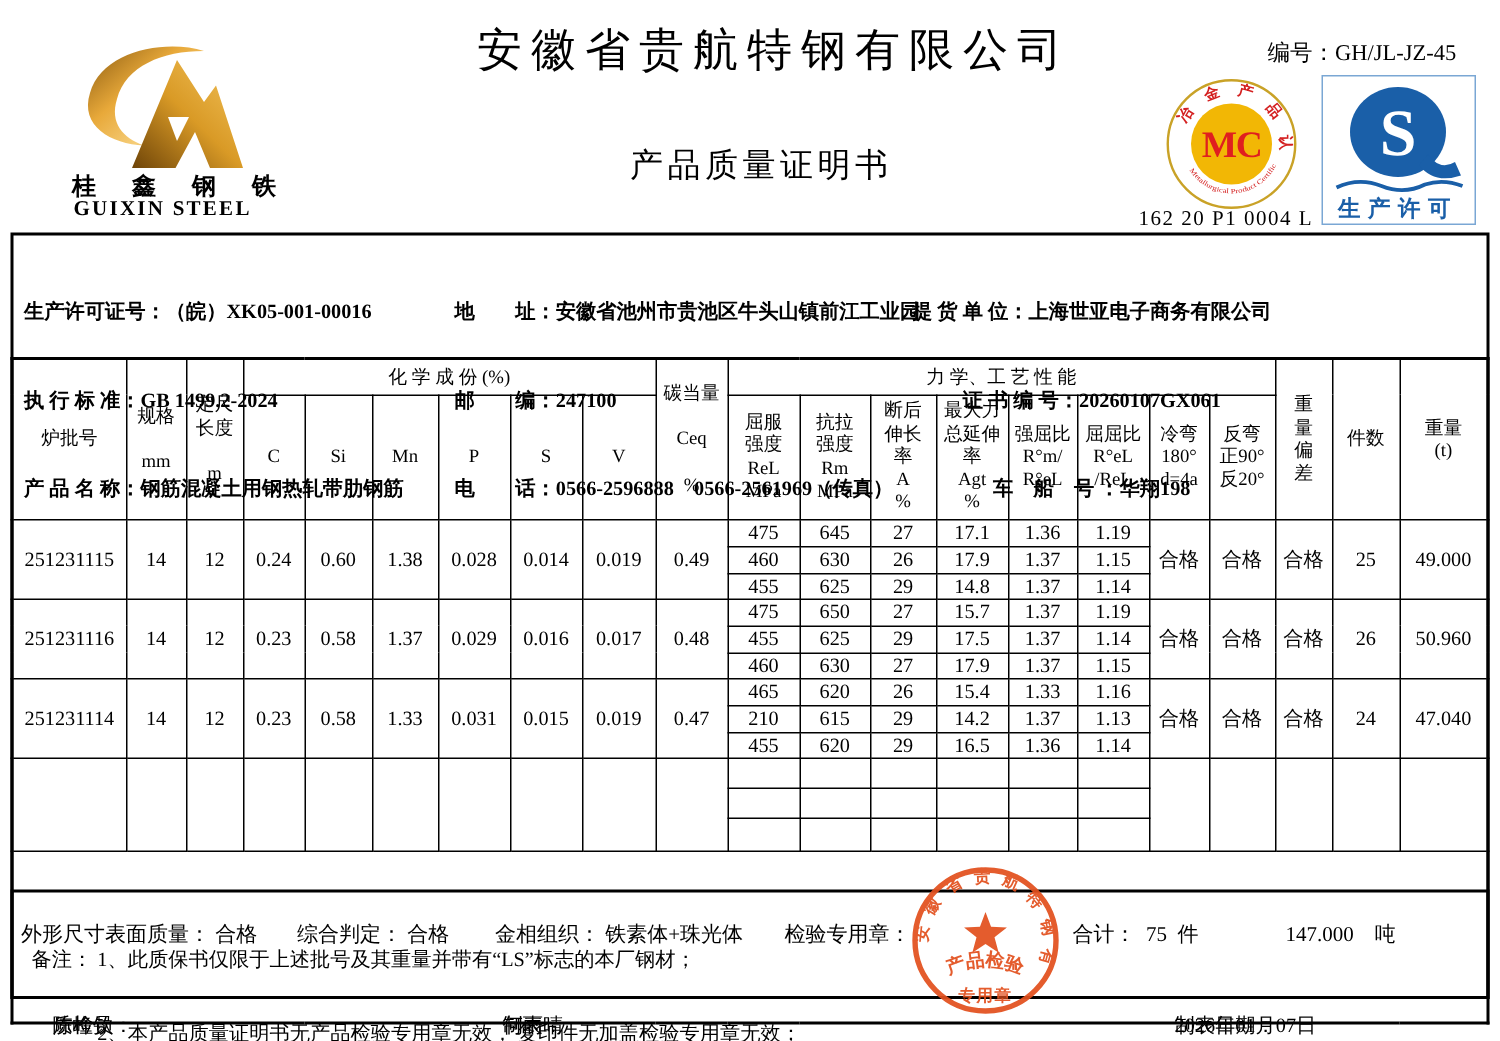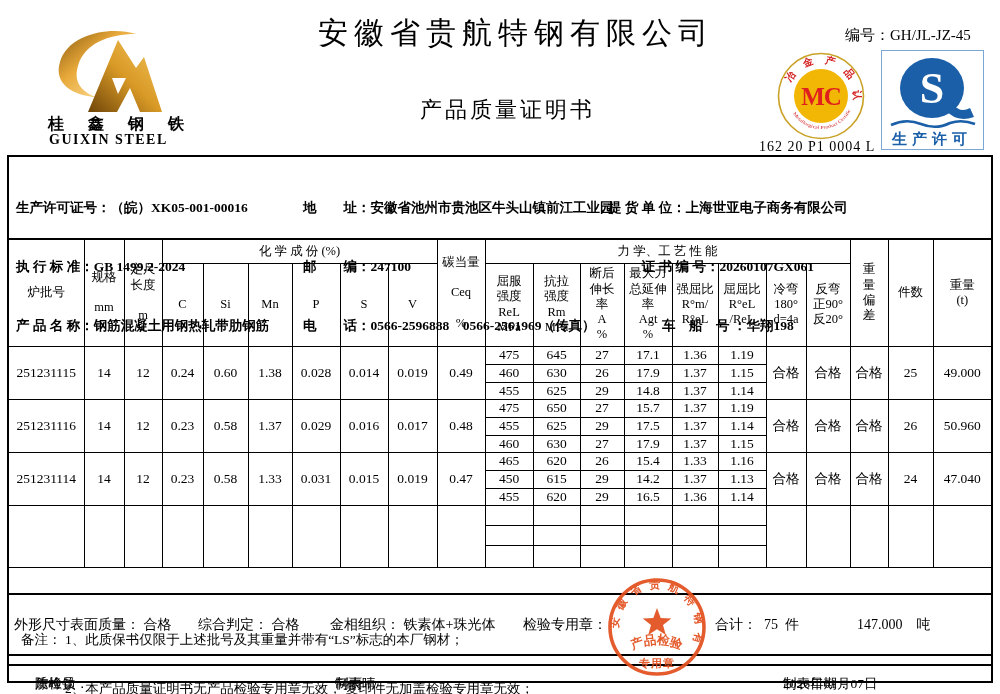--- a/index.html
+++ b/index.html
@@ -32,21 +32,21 @@
   table.tbl { position:absolute; left:7px; top:238px; width:986px; border-collapse:collapse; table-layout:fixed; border:2px solid #000; }
   .tbl td { border:1px solid #000; text-align:center; vertical-align:middle; font-size:13.5px; padding:0; overflow:hidden; white-space:pre-line; line-height:1.2; }
   .tbl thead td { font-size:12.5px; line-height:1.22; }
   .hr0 td { height:24px; font-size:13.5px; }
   .hr1 td { height:83px; }
   .fr  td { height:27px; position:relative; }
   .fr  span { position:absolute; top:50%; transform:translateY(-50%); white-space:pre; font-size:14px; }
   td.vertical { line-height:1.45; letter-spacing:0; }
 
   
-  .remarks { left:7px; top:593px; width:986px; height:63px; border:2px solid #000; padding:5px 0 0 12px; font-size:13.5px; line-height:16.2px; white-space:pre; }
+  .remarks { left:7px; top:593px; width:986px; height:73px; border:2px solid #000; padding:5px 0 0 12px; font-size:13.5px; line-height:16.2px; white-space:pre; }
 
   
   .signature { left:0; top:671px; width:808px; height:23px; font-size:13.5px; }
   .sig-inspector { left:35px;  }
   .sig-tabulator { left:335px; }
   .sig-date      { left:783px; }
   .signature span { position:absolute; top:2px; white-space:pre; }
 
   
   .stamp { left:605px; top:575px; width:104px; height:104px; z-index:5; opacity:.93; }
@@ -308,21 +308,21 @@
         <td>15.4</td>
         <td>1.33</td>
         <td>1.16</td>
         <td rowspan="3">合格</td>
         <td rowspan="3">合格</td>
         <td rowspan="3">合格</td>
         <td rowspan="3">24</td>
         <td rowspan="3">47.040</td>
       </tr>
       <tr style="height: 18px;">
-        <td>450</td>
+        <td>210</td>
         <td>615</td>
         <td>29</td>
         <td>14.2</td>
         <td>1.37</td>
         <td>1.13</td>
       </tr>
       <tr style="height: 17px;">
         <td>455</td>
         <td>620</td>
         <td>29</td>

